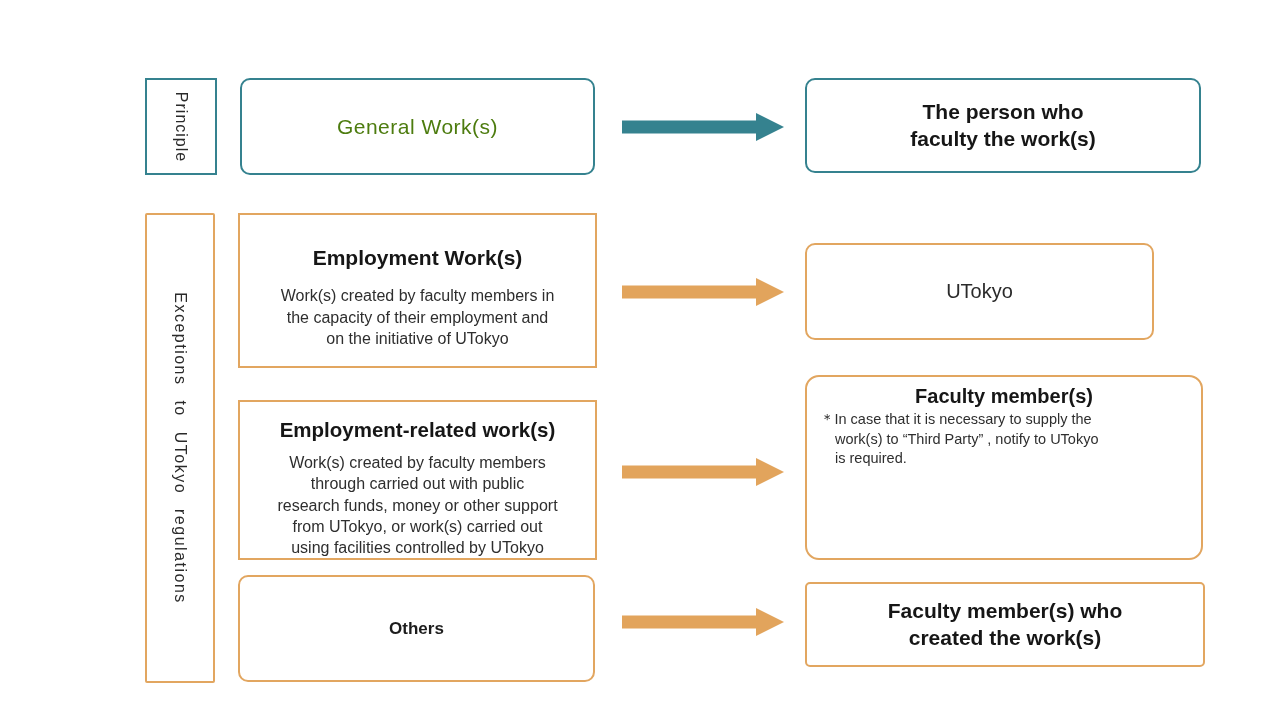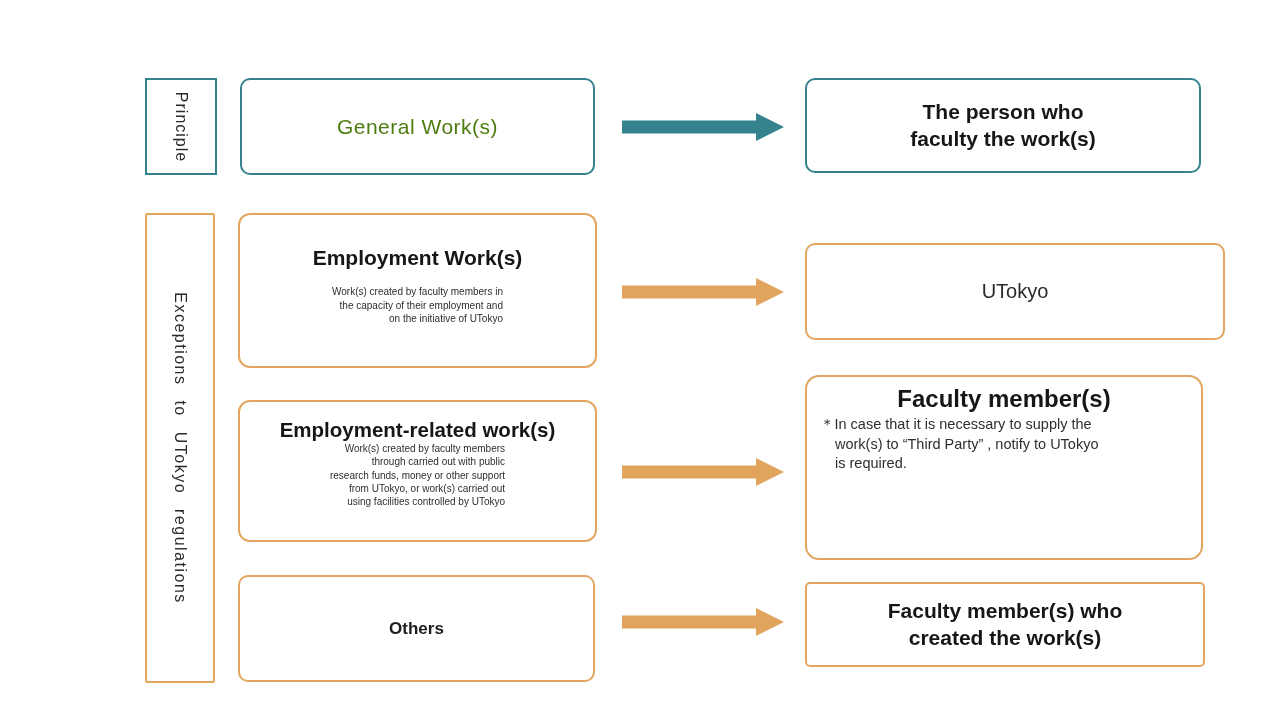--- a/index.html
+++ b/index.html
@@ -4,21 +4,21 @@
 <style>
   html,body { margin:0; padding:0; background:#ffffff; }
   .canvas {
     position:relative; width:1280px; height:720px; background:#ffffff;
     font-family:"Liberation Sans", sans-serif; color:#222; overflow:hidden;
   }
   .box { position:absolute; background:#fff; box-sizing:border-box; }
   .teal-border   { border:2px solid #35828F; }
   .teal-border-r { border:2px solid #35828F; border-radius:10px; }
   .orange-border   { border:2px solid #E2A660; }
-  .orange-border-r { border:2px solid #E2A660; border-radius:12px; }
+  .orange-border-r { border:2px solid #E2A660; border-radius:0; }
   .center-flex { display:flex; align-items:center; justify-content:center; text-align:center; }
   .preline { white-space:pre-line; }
 
   
   .vwrap { position:absolute; }
   .vtext {
     position:absolute; left:50%; top:50%;
     transform:translate(-50%,-50%) rotate(90deg);
     white-space:nowrap; font-size:16px; color:#2a2a2a; letter-spacing:1px;
   }
@@ -30,24 +30,24 @@
   .arrow .head  { position:absolute; left:134px; top:50%; transform:translateY(-50%); width:0; height:0;
                   border-top:14px solid transparent; border-bottom:14px solid transparent; }
   .arrow.teal .shaft { background:#35828F; }
   .arrow.teal .head  { border-left:28px solid #35828F; }
   .arrow.orange .shaft { background:#E2A45C; }
   .arrow.orange .head  { border-left:28px solid #E2A45C; }
 
   
   .title-lg   { font-size:21px; font-weight:700; line-height:1.25; color:#161616; }
   .title-reg  { font-size:21px; font-weight:400; letter-spacing:0.5px; color:#4d7c0f; }
-  .title-md   { font-size:24px; font-weight:700; color:#161616; }
+  .title-md   { font-size:20px; font-weight:700; color:#161616; }
   .title-plain{ font-size:20px; font-weight:400; color:#2a2a2a; }
   .title-sm   { font-size:17px; font-weight:600; color:#1d1d1d; }
-  .body-txt   { font-size:10px; font-weight:400; line-height:1.33; color:#2e2e2e; text-align:right; }
+  .body-txt   { font-size:16px; font-weight:400; line-height:1.33; color:#2e2e2e; text-align:center; }
 
   .stack { display:flex; flex-direction:column; align-items:center; }
 
   .note { font-size:14.5px; line-height:1.36; color:#2e2e2e; text-align:left;
           padding-left:15px; text-indent:-15px; }
 </style>
 </head>
 <body>
 
 <div class="canvas">
@@ -79,27 +79,27 @@
     <div class="body-txt preline" style="margin-top:14px;">Work(s) created by faculty members in
 the capacity of their employment and
 on the initiative of UTokyo</div>
   </div>
 
   <div class="arrow orange" style="left:622px; top:278px;">
     <div class="shaft"></div>
     <div class="head"></div>
   </div>
 
-  <div class="box orange-border-r center-flex" style="left:805px; top:243px; width:420px; height:97px; border-radius:10px;">
+  <div class="box orange-border-r center-flex" style="left:805px; top:243px; width:349px; height:97px; border-radius:10px;">
     <div class="title-plain">UTokyo</div>
   </div>
 
-  <div class="box orange-border-r stack" style="left:238px; top:400px; width:359px; height:142px; justify-content:flex-start; padding-top:16px;">
+  <div class="box orange-border-r stack" style="left:238px; top:400px; width:359px; height:160px; justify-content:flex-start; padding-top:16px;">
     <div class="title-md" style="font-size:20.5px;">Employment-related work(s)</div>
-    <div class="body-txt preline" style="">Work(s) created by faculty members
+    <div class="body-txt preline" style="margin-top:10px;">Work(s) created by faculty members
 through carried out with public
 research funds, money or other support
 from UTokyo, or work(s) carried out
 using facilities controlled by UTokyo</div>
   </div>
 
   <div class="arrow orange" style="left:622px; top:458px;">
     <div class="shaft"></div>
     <div class="head"></div>
   </div>

